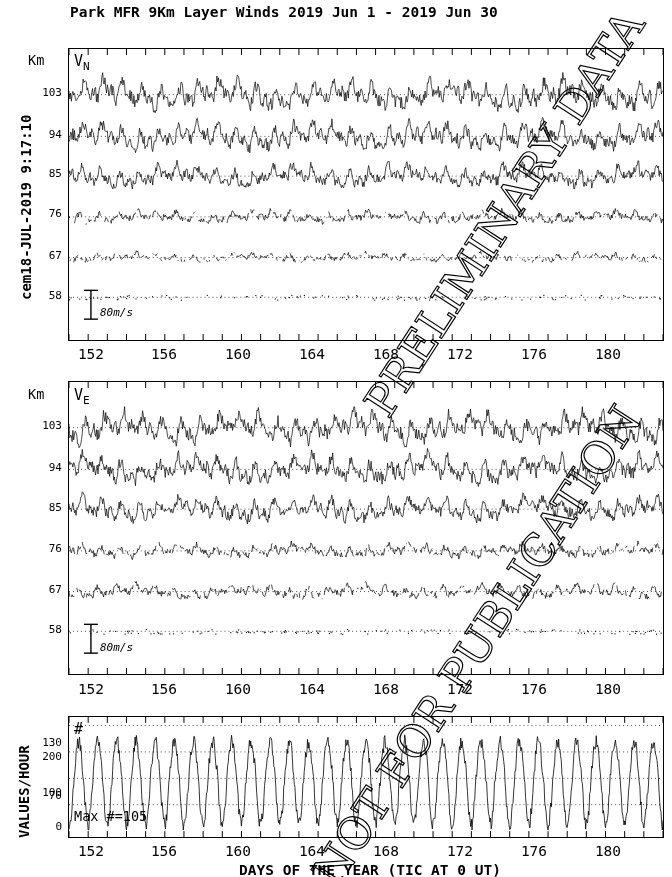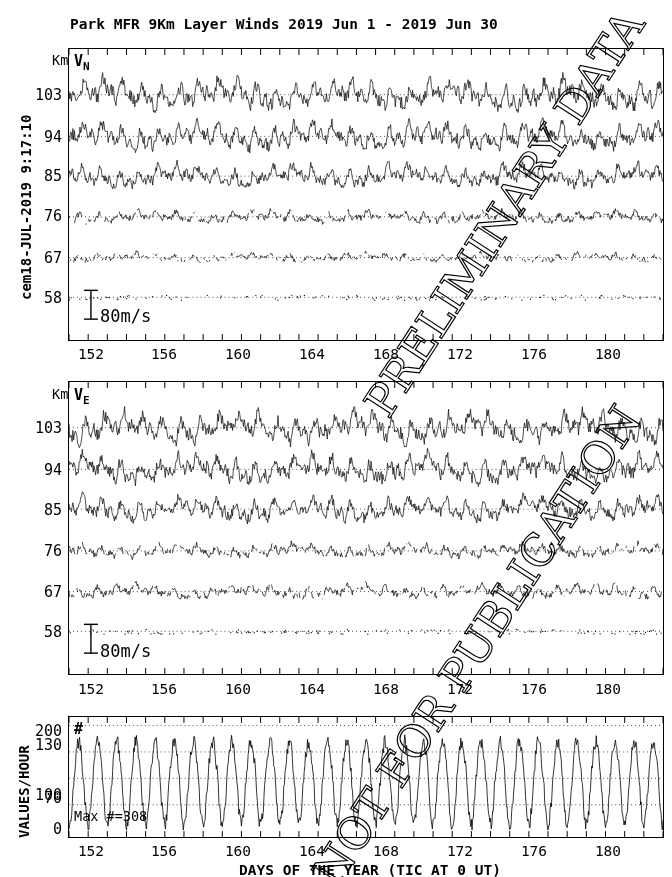--- a/index.html
+++ b/index.html
@@ -6,21 +6,21 @@
   body{
     width:672px;height:877px;
     background:#ffffff;
     font-family:"DejaVu Sans Mono", monospace;
     color:#000;
     overflow:hidden;
     position:relative;
   }
   .title{
     position:absolute;
-    left:70px; top:16px;
+    left:70px; top:4px;
     font-size:14.5px;
     letter-spacing:0px;
     white-space:nowrap;
     font-weight:bold;
   }
   .sidelabel{
     position:absolute;
     transform-origin:0 0;
     white-space:nowrap;
     font-size:14px;
@@ -43,45 +43,45 @@
     background:#fff;
     overflow:hidden;
   }
   #panel-vn{ left:68px; top:48px; width:596px; height:293px;}
   #panel-ve{ left:68px; top:381px; width:596px; height:294px;}
   #panel-count{ left:68px; top:716px; width:596px; height:122px;}
 
   .panel svg{display:block;width:100%;height:100%;}
   .ytick{
     position:absolute;
-    font-size:15px;
+    font-size:11px;
     width:52px;
     text-align:right;
     left:10px;
   }
   .xtick{
     position:absolute;
     font-size:14.5px;
     text-align:center;
     width:44px;
   }
   .km-label{
     position:absolute;
     font-size:13.5px;
     left:28px;
-    margin-left:24px;
   }
   .inpanel{
     position:absolute;
     font-size:14px;
-    font-weight:bold;
+    font-weight:normal;
   }
   .scalebar-text{
     position:absolute;
-    font-size:17px;
+    font-size:11px;
+    font-style:italic;
   }
   .axis-title{
     position:absolute;
     width:672px;
     text-align:center;
     font-size:14.5px;
     font-weight:bold;
   }
   .wm{
     position:absolute;
@@ -581,21 +581,21 @@
 <div class="xtick" style="left:69px;  top:681px;">152</div>
 <div class="xtick" style="left:142px; top:681px;">156</div>
 <div class="xtick" style="left:216px; top:681px;">160</div>
 <div class="xtick" style="left:290px; top:681px;">164</div>
 <div class="xtick" style="left:364px; top:681px;">168</div>
 <div class="xtick" style="left:438px; top:681px;">172</div>
 <div class="xtick" style="left:512px; top:681px;">176</div>
 <div class="xtick" style="left:586px; top:681px;">180</div>
 
 <div class="sidelabel" id="values-per-hour">VALUES/HOUR</div>
-<div class="ytick" style="top:722px;">200</div>
+<div class="ytick" style="top:750px;">200</div>
 <div class="ytick" style="top:736px;">130</div>
 <div class="ytick" style="top:786px;">100</div>
 <div class="ytick" style="top:789px;">70</div>
 <div class="ytick" style="top:820px;">0</div>
 
 <div class="panel" id="panel-count">
   <svg viewBox="0 0 596 122" preserveAspectRatio="none">
     <g id="cnt-grid">
         <line x1="0" y1="89.17073170731707" x2="596" y2="89.17073170731707" stroke="#000" stroke-width="0.7" stroke-dasharray="1,3"></line>
         <line x1="0" y1="62.34146341463415" x2="596" y2="62.34146341463415" stroke="#000" stroke-width="0.7" stroke-dasharray="1,3"></line>
@@ -663,21 +663,21 @@
         <line x1="557.5483870967741" y1="0" x2="557.5483870967741" y2="6" stroke="#000" stroke-width="1"></line>
         <line x1="576.7741935483871" y1="122" x2="576.7741935483871" y2="116" stroke="#000" stroke-width="1"></line>
         <line x1="576.7741935483871" y1="0" x2="576.7741935483871" y2="6" stroke="#000" stroke-width="1"></line>
         <line x1="596" y1="122" x2="596" y2="116" stroke="#000" stroke-width="1"></line>
         <line x1="596" y1="0" x2="596" y2="6" stroke="#000" stroke-width="1"></line>
       </g>
     <path id="cnt-trace" fill="none" stroke="#000" stroke-width="0.8" d="M 0.0 114.2 L 0.7 109.4 L 1.3 105.3 L 2.0 106.0 L 2.7 99.2 L 3.3 88.3 L 4.0 73.6 L 4.6 71.2 L 5.3 61.5 L 6.0 54.8 L 6.6 47.2 L 7.3 32.2 L 8.0 31.7 L 8.6 22.2 L 9.3 32.0 L 9.9 25.2 L 10.6 20.4 L 11.3 34.2 L 11.9 28.9 L 12.6 39.9 L 13.3 54.6 L 13.9 60.9 L 14.6 65.2 L 15.2 71.3 L 15.9 89.4 L 16.6 86.9 L 17.2 95.5 L 17.9 105.1 L 18.6 106.8 L 19.2 114.9 L 19.9 114.6 L 20.6 99.5 L 21.2 93.6 L 21.9 93.0 L 22.5 79.4 L 23.2 74.5 L 23.9 68.0 L 24.5 53.5 L 25.2 44.6 L 25.9 41.1 L 26.5 30.2 L 27.2 28.4 L 27.8 22.2 L 28.5 19.4 L 29.2 25.0 L 29.8 29.3 L 30.5 25.8 L 31.2 36.1 L 31.8 39.8 L 32.5 45.2 L 33.1 54.3 L 33.8 66.3 L 34.5 73.0 L 35.1 78.5 L 35.8 95.7 L 36.5 105.0 L 37.1 105.6 L 37.8 106.9 L 38.5 106.3 L 39.1 111.0 L 39.8 106.0 L 40.4 98.3 L 41.1 97.6 L 41.8 79.0 L 42.4 70.8 L 43.1 68.9 L 43.8 54.4 L 44.4 41.6 L 45.1 36.4 L 45.7 35.1 L 46.4 24.8 L 47.1 27.8 L 47.7 23.5 L 48.4 21.4 L 49.1 20.1 L 49.7 36.9 L 50.4 34.1 L 51.0 45.1 L 51.7 46.4 L 52.4 57.1 L 53.0 60.5 L 53.7 76.1 L 54.4 84.9 L 55.0 94.5 L 55.7 96.2 L 56.4 100.7 L 57.0 111.4 L 57.7 114.9 L 58.3 106.1 L 59.0 110.9 L 59.7 103.7 L 60.3 98.6 L 61.0 88.1 L 61.7 73.4 L 62.3 64.4 L 63.0 59.9 L 63.6 53.7 L 64.3 47.2 L 65.0 31.5 L 65.6 35.1 L 66.3 20.3 L 67.0 29.0 L 67.6 18.7 L 68.3 25.2 L 68.9 27.9 L 69.6 41.6 L 70.3 42.8 L 70.9 47.0 L 71.6 57.4 L 72.3 62.9 L 72.9 78.7 L 73.6 89.7 L 74.3 87.4 L 74.9 104.9 L 75.6 98.7 L 76.2 105.6 L 76.9 108.1 L 77.6 113.9 L 78.2 106.2 L 78.9 98.5 L 79.6 92.5 L 80.2 87.2 L 80.9 79.2 L 81.5 64.2 L 82.2 51.8 L 82.9 48.4 L 83.5 47.5 L 84.2 37.9 L 84.9 32.8 L 85.5 25.3 L 86.2 22.7 L 86.8 23.1 L 87.5 20.7 L 88.2 28.2 L 88.8 42.0 L 89.5 43.1 L 90.2 44.8 L 90.8 55.5 L 91.5 65.8 L 92.2 77.4 L 92.8 90.0 L 93.5 87.0 L 94.1 94.5 L 94.8 103.8 L 95.5 102.4 L 96.1 109.2 L 96.8 113.9 L 97.5 99.3 L 98.1 105.2 L 98.8 90.0 L 99.4 79.8 L 100.1 67.1 L 100.8 61.4 L 101.4 50.7 L 102.1 51.6 L 102.8 43.2 L 103.4 40.2 L 104.1 24.8 L 104.7 22.8 L 105.4 29.8 L 106.1 21.7 L 106.7 23.0 L 107.4 30.9 L 108.1 39.1 L 108.7 37.7 L 109.4 53.1 L 110.1 57.3 L 110.7 59.3 L 111.4 76.5 L 112.0 85.8 L 112.7 94.2 L 113.4 104.5 L 114.0 105.4 L 114.7 114.9 L 115.4 108.1 L 116.0 106.4 L 116.7 103.2 L 117.3 102.7 L 118.0 92.5 L 118.7 77.8 L 119.3 76.6 L 120.0 70.7 L 120.7 53.6 L 121.3 45.9 L 122.0 35.6 L 122.6 38.5 L 123.3 34.8 L 124.0 31.9 L 124.6 29.5 L 125.3 19.5 L 126.0 20.1 L 126.6 25.9 L 127.3 35.8 L 128.0 46.2 L 128.6 45.6 L 129.3 56.7 L 129.9 62.0 L 130.6 72.1 L 131.3 90.5 L 131.9 97.0 L 132.6 99.2 L 133.3 100.0 L 133.9 106.3 L 134.6 109.0 L 135.2 111.9 L 135.9 105.6 L 136.6 104.5 L 137.2 89.0 L 137.9 78.2 L 138.6 76.2 L 139.2 68.9 L 139.9 56.8 L 140.5 42.2 L 141.2 46.9 L 141.9 31.7 L 142.5 30.4 L 143.2 26.3 L 143.9 31.6 L 144.5 23.9 L 145.2 20.1 L 145.9 27.3 L 146.5 37.5 L 147.2 47.6 L 147.8 53.1 L 148.5 49.3 L 149.2 59.2 L 149.8 67.8 L 150.5 90.2 L 151.2 89.8 L 151.8 95.3 L 152.5 110.2 L 153.1 107.2 L 153.8 111.6 L 154.5 105.7 L 155.1 105.3 L 155.8 95.0 L 156.5 91.3 L 157.1 89.9 L 157.8 76.4 L 158.4 61.1 L 159.1 50.0 L 159.8 46.3 L 160.4 37.6 L 161.1 33.5 L 161.8 34.7 L 162.4 24.9 L 163.1 18.6 L 163.8 25.4 L 164.4 31.4 L 165.1 27.2 L 165.7 32.7 L 166.4 46.0 L 167.1 49.8 L 167.7 57.1 L 168.4 65.6 L 169.1 71.2 L 169.7 78.9 L 170.4 98.8 L 171.0 93.9 L 171.7 99.9 L 172.4 103.3 L 173.0 111.0 L 173.7 103.4 L 174.4 99.5 L 175.0 101.8 L 175.7 95.0 L 176.3 84.1 L 177.0 67.6 L 177.7 67.4 L 178.3 56.1 L 179.0 52.9 L 179.7 38.4 L 180.3 33.6 L 181.0 23.7 L 181.7 29.6 L 182.3 24.3 L 183.0 31.4 L 183.6 28.9 L 184.3 33.2 L 185.0 37.1 L 185.6 46.7 L 186.3 42.1 L 187.0 50.9 L 187.6 64.1 L 188.3 77.0 L 188.9 84.8 L 189.6 94.5 L 190.3 102.9 L 190.9 111.2 L 191.6 103.6 L 192.3 106.1 L 192.9 105.9 L 193.6 98.3 L 194.2 103.7 L 194.9 97.2 L 195.6 81.8 L 196.2 69.7 L 196.9 64.0 L 197.6 53.9 L 198.2 50.0 L 198.9 41.3 L 199.6 41.3 L 200.2 32.8 L 200.9 30.4 L 201.5 21.3 L 202.2 20.7 L 202.9 21.6 L 203.5 24.1 L 204.2 38.5 L 204.9 39.7 L 205.5 50.1 L 206.2 51.3 L 206.8 59.0 L 207.5 71.4 L 208.2 87.7 L 208.8 87.6 L 209.5 101.4 L 210.2 107.3 L 210.8 104.8 L 211.5 109.2 L 212.1 101.7 L 212.8 102.5 L 213.5 95.4 L 214.1 97.9 L 214.8 91.3 L 215.5 70.3 L 216.1 68.9 L 216.8 55.4 L 217.5 50.9 L 218.1 46.9 L 218.8 32.8 L 219.4 37.1 L 220.1 24.5 L 220.8 29.2 L 221.4 23.8 L 222.1 25.2 L 222.8 24.8 L 223.4 28.9 L 224.1 41.6 L 224.7 54.6 L 225.4 59.3 L 226.1 68.5 L 226.7 71.1 L 227.4 85.5 L 228.1 95.9 L 228.7 94.3 L 229.4 102.8 L 230.0 107.6 L 230.7 102.9 L 231.4 102.4 L 232.0 105.2 L 232.7 102.2 L 233.4 94.8 L 234.0 84.2 L 234.7 67.8 L 235.4 66.1 L 236.0 55.5 L 236.7 49.3 L 237.3 36.0 L 238.0 40.9 L 238.7 35.8 L 239.3 22.8 L 240.0 31.9 L 240.7 25.9 L 241.3 32.1 L 242.0 35.5 L 242.6 34.1 L 243.3 46.7 L 244.0 48.4 L 244.6 54.7 L 245.3 60.4 L 246.0 68.8 L 246.6 88.6 L 247.3 91.9 L 247.9 94.3 L 248.6 108.2 L 249.3 103.1 L 249.9 107.6 L 250.6 110.6 L 251.3 99.2 L 251.9 100.4 L 252.6 90.0 L 253.3 88.4 L 253.9 68.6 L 254.6 62.9 L 255.2 60.2 L 255.9 44.3 L 256.6 35.4 L 257.2 30.5 L 257.9 29.2 L 258.6 25.9 L 259.2 23.3 L 259.9 20.6 L 260.5 29.6 L 261.2 29.2 L 261.9 37.2 L 262.5 42.8 L 263.2 52.2 L 263.9 49.3 L 264.5 64.6 L 265.2 67.1 L 265.8 80.8 L 266.5 96.9 L 267.2 99.2 L 267.8 98.3 L 268.5 101.9 L 269.2 111.6 L 269.8 102.9 L 270.5 107.0 L 271.2 96.9 L 271.8 94.7 L 272.5 85.3 L 273.1 68.1 L 273.8 66.1 L 274.5 53.1 L 275.1 41.9 L 275.8 45.0 L 276.5 35.9 L 277.1 35.5 L 277.8 23.1 L 278.4 28.6 L 279.1 28.7 L 279.8 23.3 L 280.4 27.2 L 281.1 30.8 L 281.8 46.3 L 282.4 54.9 L 283.1 52.0 L 283.7 70.9 L 284.4 74.7 L 285.1 88.7 L 285.7 98.5 L 286.4 106.4 L 287.1 101.6 L 287.7 111.1 L 288.4 105.2 L 289.1 112.5 L 289.7 102.7 L 290.4 97.7 L 291.0 89.9 L 291.7 84.9 L 292.4 68.9 L 293.0 61.6 L 293.7 61.0 L 294.4 44.2 L 295.0 40.1 L 295.7 34.3 L 296.3 35.8 L 297.0 30.4 L 297.7 24.3 L 298.3 22.4 L 299.0 24.4 L 299.7 28.3 L 300.3 33.1 L 301.0 46.2 L 301.6 41.8 L 302.3 50.9 L 303.0 69.4 L 303.6 68.7 L 304.3 90.9 L 305.0 89.0 L 305.6 97.2 L 306.3 104.9 L 306.9 101.7 L 307.6 104.8 L 308.3 112.5 L 308.9 99.3 L 309.6 95.1 L 310.3 89.0 L 310.9 81.0 L 311.6 67.3 L 312.3 69.8 L 312.9 61.4 L 313.6 43.0 L 314.2 39.3 L 314.9 32.3 L 315.6 36.4 L 316.2 20.7 L 316.9 18.9 L 317.6 31.3 L 318.2 31.3 L 318.9 31.8 L 319.5 31.0 L 320.2 45.5 L 320.9 50.2 L 321.5 62.6 L 322.2 65.6 L 322.9 73.7 L 323.5 78.7 L 324.2 95.2 L 324.8 94.2 L 325.5 100.6 L 326.2 106.2 L 326.8 106.8 L 327.5 109.3 L 328.2 101.0 L 328.8 99.5 L 329.5 96.8 L 330.2 91.4 L 330.8 68.3 L 331.5 63.6 L 332.1 55.5 L 332.8 48.9 L 333.5 47.3 L 334.1 37.0 L 334.8 36.2 L 335.5 32.8 L 336.1 29.5 L 336.8 18.1 L 337.4 20.9 L 338.1 36.6 L 338.8 28.9 L 339.4 39.4 L 340.1 46.8 L 340.8 57.0 L 341.4 65.0 L 342.1 67.2 L 342.7 83.5 L 343.4 97.2 L 344.1 100.4 L 344.7 101.4 L 345.4 107.3 L 346.1 104.8 L 346.7 103.7 L 347.4 99.2 L 348.1 102.1 L 348.7 88.2 L 349.4 84.3 L 350.0 74.5 L 350.7 66.7 L 351.4 57.3 L 352.0 50.3 L 352.7 36.5 L 353.4 40.6 L 354.0 33.6 L 354.7 29.6 L 355.3 24.1 L 356.0 22.1 L 356.7 30.1 L 357.3 34.3 L 358.0 38.5 L 358.7 34.7 L 359.3 41.7 L 360.0 51.1 L 360.6 62.4 L 361.3 74.9 L 362.0 89.6 L 362.6 96.3 L 363.3 104.1 L 364.0 109.7 L 364.6 113.8 L 365.3 104.0 L 366.0 103.5 L 366.6 102.7 L 367.3 103.1 L 367.9 88.0 L 368.6 86.4 L 369.3 69.6 L 369.9 58.0 L 370.6 54.9 L 371.3 45.1 L 371.9 46.0 L 372.6 31.3 L 373.2 31.6 L 373.9 28.2 L 374.6 22.0 L 375.2 28.7 L 375.9 29.9 L 376.6 27.1 L 377.2 30.6 L 377.9 41.7 L 378.5 43.3 L 379.2 55.7 L 379.9 63.1 L 380.5 72.1 L 381.2 78.7 L 381.9 99.0 L 382.5 100.6 L 383.2 110.2 L 383.9 114.1 L 384.5 112.3 L 385.2 111.0 L 385.8 108.3 L 386.5 102.7 L 387.2 89.4 L 387.8 87.0 L 388.5 78.8 L 389.2 58.7 L 389.8 56.0 L 390.5 47.1 L 391.1 38.8 L 391.8 30.1 L 392.5 33.6 L 393.1 21.4 L 393.8 31.4 L 394.5 24.7 L 395.1 30.6 L 395.8 35.1 L 396.4 38.8 L 397.1 46.9 L 397.8 44.7 L 398.4 51.4 L 399.1 65.8 L 399.8 75.9 L 400.4 86.2 L 401.1 99.3 L 401.8 96.7 L 402.4 105.4 L 403.1 111.4 L 403.7 104.0 L 404.4 114.9 L 405.1 103.4 L 405.7 102.7 L 406.4 86.1 L 407.1 83.5 L 407.7 70.7 L 408.4 58.9 L 409.0 60.4 L 409.7 50.7 L 410.4 36.0 L 411.0 30.5 L 411.7 28.1 L 412.4 24.0 L 413.0 25.9 L 413.7 31.1 L 414.3 22.8 L 415.0 30.5 L 415.7 39.0 L 416.3 42.9 L 417.0 43.8 L 417.7 57.9 L 418.3 65.6 L 419.0 65.9 L 419.7 81.0 L 420.3 90.5 L 421.0 98.4 L 421.6 100.6 L 422.3 106.7 L 423.0 102.9 L 423.6 113.7 L 424.3 109.0 L 425.0 95.8 L 425.6 96.3 L 426.3 84.5 L 426.9 65.6 L 427.6 65.4 L 428.3 55.7 L 428.9 55.1 L 429.6 45.0 L 430.3 41.1 L 430.9 33.8 L 431.6 26.5 L 432.2 23.0 L 432.9 19.4 L 433.6 31.3 L 434.2 34.0 L 434.9 34.0 L 435.6 40.1 L 436.2 45.2 L 436.9 51.1 L 437.6 67.5 L 438.2 76.1 L 438.9 91.2 L 439.5 90.6 L 440.2 103.9 L 440.9 104.2 L 441.5 109.5 L 442.2 114.5 L 442.9 113.8 L 443.5 109.7 L 444.2 95.2 L 444.8 88.9 L 445.5 87.8 L 446.2 75.3 L 446.8 69.4 L 447.5 54.7 L 448.2 54.7 L 448.8 43.0 L 449.5 28.7 L 450.1 23.9 L 450.8 21.8 L 451.5 29.7 L 452.1 23.0 L 452.8 30.0 L 453.5 34.4 L 454.1 31.0 L 454.8 36.8 L 455.5 46.1 L 456.1 52.7 L 456.8 63.0 L 457.4 66.7 L 458.1 81.6 L 458.8 90.0 L 459.4 99.9 L 460.1 105.8 L 460.8 103.9 L 461.4 105.7 L 462.1 112.8 L 462.7 112.1 L 463.4 93.1 L 464.1 98.5 L 464.7 87.6 L 465.4 77.8 L 466.1 64.4 L 466.7 55.5 L 467.4 55.0 L 468.0 34.4 L 468.7 37.6 L 469.4 26.0 L 470.0 20.0 L 470.7 23.8 L 471.4 24.9 L 472.0 25.7 L 472.7 25.9 L 473.4 31.0 L 474.0 48.0 L 474.7 55.4 L 475.3 59.2 L 476.0 63.8 L 476.7 67.8 L 477.3 86.7 L 478.0 91.5 L 478.7 96.4 L 479.3 104.7 L 480.0 111.7 L 480.6 114.9 L 481.3 110.3 L 482.0 110.4 L 482.6 94.3 L 483.3 87.6 L 484.0 91.3 L 484.6 78.4 L 485.3 63.9 L 485.9 58.8 L 486.6 52.6 L 487.3 46.6 L 487.9 33.5 L 488.6 32.6 L 489.3 23.3 L 489.9 25.5 L 490.6 30.8 L 491.3 22.4 L 491.9 32.9 L 492.6 32.8 L 493.2 39.3 L 493.9 43.6 L 494.6 58.3 L 495.2 61.6 L 495.9 79.0 L 496.6 83.5 L 497.2 96.2 L 497.9 95.2 L 498.5 108.4 L 499.2 112.0 L 499.9 112.5 L 500.5 107.8 L 501.2 104.7 L 501.9 97.2 L 502.5 92.0 L 503.2 85.1 L 503.8 75.7 L 504.5 70.4 L 505.2 63.1 L 505.8 51.5 L 506.5 39.0 L 507.2 33.0 L 507.8 24.6 L 508.5 21.3 L 509.2 28.1 L 509.8 25.6 L 510.5 23.2 L 511.1 31.6 L 511.8 39.5 L 512.5 44.9 L 513.1 49.8 L 513.8 52.2 L 514.5 65.5 L 515.1 67.4 L 515.8 77.5 L 516.4 95.1 L 517.1 104.4 L 517.8 102.5 L 518.4 114.0 L 519.1 104.1 L 519.8 106.4 L 520.4 107.5 L 521.1 95.7 L 521.7 99.8 L 522.4 77.9 L 523.1 75.8 L 523.7 64.2 L 524.4 50.0 L 525.1 52.0 L 525.7 43.1 L 526.4 30.1 L 527.1 30.7 L 527.7 32.9 L 528.4 31.7 L 529.0 19.0 L 529.7 30.4 L 530.4 28.7 L 531.0 31.2 L 531.7 39.1 L 532.4 51.1 L 533.0 56.4 L 533.7 64.8 L 534.3 74.7 L 535.0 78.1 L 535.7 97.8 L 536.3 95.2 L 537.0 100.9 L 537.7 108.3 L 538.3 112.5 L 539.0 106.3 L 539.6 107.0 L 540.3 103.3 L 541.0 97.4 L 541.6 81.4 L 542.3 77.0 L 543.0 57.9 L 543.6 58.7 L 544.3 42.9 L 545.0 36.1 L 545.6 34.9 L 546.3 33.5 L 546.9 32.0 L 547.6 27.1 L 548.3 23.4 L 548.9 29.3 L 549.6 31.1 L 550.3 41.8 L 550.9 43.8 L 551.6 43.6 L 552.2 54.6 L 552.9 60.9 L 553.6 72.7 L 554.2 80.6 L 554.9 96.6 L 555.6 99.7 L 556.2 104.2 L 556.9 109.8 L 557.5 105.6 L 558.2 109.5 L 558.9 101.1 L 559.5 98.4 L 560.2 96.8 L 560.9 85.1 L 561.5 74.4 L 562.2 67.2 L 562.9 57.3 L 563.5 53.0 L 564.2 44.7 L 564.8 30.9 L 565.5 33.3 L 566.2 27.7 L 566.8 23.9 L 567.5 31.0 L 568.2 29.7 L 568.8 25.3 L 569.5 28.9 L 570.1 43.6 L 570.8 52.2 L 571.5 58.6 L 572.1 66.1 L 572.8 70.7 L 573.5 89.2 L 574.1 86.3 L 574.8 106.1 L 575.4 107.0 L 576.1 109.2 L 576.8 112.9 L 577.4 106.9 L 578.1 100.5 L 578.8 93.4 L 579.4 93.5 L 580.1 78.2 L 580.8 77.8 L 581.4 70.1 L 582.1 53.4 L 582.7 47.3 L 583.4 37.7 L 584.1 33.7 L 584.7 27.1 L 585.4 31.7 L 586.1 31.4 L 586.7 26.0 L 587.4 26.3 L 588.0 34.2 L 588.7 38.3 L 589.4 40.3 L 590.0 44.0 L 590.7 51.3 L 591.4 61.6 L 592.0 74.5 L 592.7 86.7 L 593.3 93.7 L 594.0 96.4 L 594.7 109.7 L 595.3 114.9 L 596.0 104.9"></path>
   </svg>
 </div>
 <div class="inpanel" style="left:74px; top:720px; font-size:15px;">#</div>
-<div class="inpanel" style="left:74px; top:808px; font-size:13.5px; font-weight:normal;">Max #=308</div>
+<div class="inpanel" style="left:74px; top:808px; font-size:13.5px; font-weight:normal;">Max #=105</div>
 
 <div class="xtick" style="left:69px;  top:843px;">152</div>
 <div class="xtick" style="left:142px; top:843px;">156</div>
 <div class="xtick" style="left:216px; top:843px;">160</div>
 <div class="xtick" style="left:290px; top:843px;">164</div>
 <div class="xtick" style="left:364px; top:843px;">168</div>
 <div class="xtick" style="left:438px; top:843px;">172</div>
 <div class="xtick" style="left:512px; top:843px;">176</div>
 <div class="xtick" style="left:586px; top:843px;">180</div>
 

